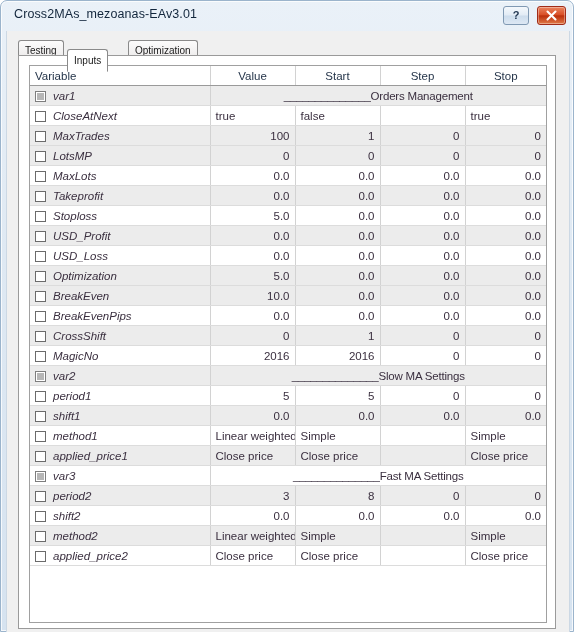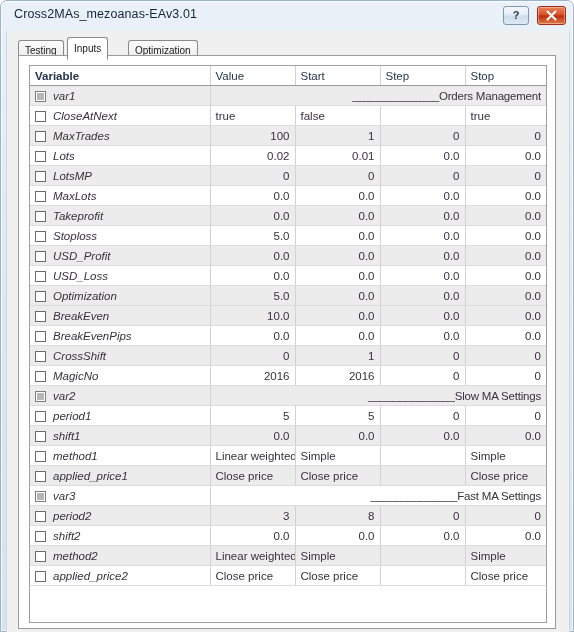--- a/index.html
+++ b/index.html
@@ -98,21 +98,21 @@
     border-top-right-radius: 3px;
     background: linear-gradient(to bottom, #fcfcfc 0%, #eceaea 100%);
     font-size: 10px;
     color: #1a1a1a;
     padding: 0 6px;
     display: flex;
     align-items: center;
     white-space: nowrap;
   }
   .tab.active {
-    top: 0px;
+    top: 12px;
     height: 23px;
     background: #ffffff;
     z-index: 5;
     border-bottom: 1px solid #ffffff;
   }
 
   
   #panel {
     position: absolute;
     left: 11px; top: 24px;
@@ -147,24 +147,24 @@
 
   table#grid thead th {
     height: 19px;
     background: #ffffff;
     border-bottom: 1px solid #9a9a9a;
     border-right: 1px solid #d2d2d2;
     font-weight: normal;
     color: #25354a;
     font-size: 11.5px;
     padding: 0 5px;
-    text-align: left;
+    text-align: center;
     white-space: nowrap;
   }
-  table#grid thead th.left { text-align: left; font-weight: bold; }
+  table#grid thead th.left { text-align: left; }
   table#grid thead th:last-child { border-right: none; }
 
   table#grid tbody td {
     height: 20px;
     border-right: 1px solid #d2d2d2;
     border-bottom: 1px solid #dcdcdc;
     padding: 0 5px;
     color: #3a2f3f;
     white-space: nowrap;
     overflow: hidden;
@@ -178,21 +178,21 @@
   td.var-cell {
     text-align: left;
     padding-left: 4px;
     color: #4a3a4f;
     font-style: italic;
   }
   td.num  { text-align: right; color: #3c3350; }
   td.text { text-align: left;  color: #3a2f3f; }
 
   td.section {
-    text-align: right;
+    text-align: center;
     color: #2e3a4a;
     letter-spacing: -0.2px;
     padding: 0;
   }
 
   
   .cb {
     display: inline-block;
     width: 11px; height: 11px;
     border: 1px solid #6b6b6b;
@@ -265,27 +265,20 @@
                 <td class="text"></td>
                 <td class="text">true</td>
               </tr>
               <tr class="odd">
                 <td class="var-cell"><span class="cb"></span><span>MaxTrades</span></td>
                 <td class="num">100</td>
                 <td class="num">1</td>
                 <td class="num">0</td>
                 <td class="num">0</td>
               </tr>
-              <tr class="even">
-                <td class="var-cell"><span class="cb"></span><span>Lots</span></td>
-                <td class="num">0.02</td>
-                <td class="num">0.01</td>
-                <td class="num">0.0</td>
-                <td class="num">0.0</td>
-              </tr>
               <tr class="odd">
                 <td class="var-cell"><span class="cb"></span><span>LotsMP</span></td>
                 <td class="num">0</td>
                 <td class="num">0</td>
                 <td class="num">0</td>
                 <td class="num">0</td>
               </tr>
               <tr class="even">
                 <td class="var-cell"><span class="cb"></span><span>MaxLots</span></td>
                 <td class="num">0.0</td>

